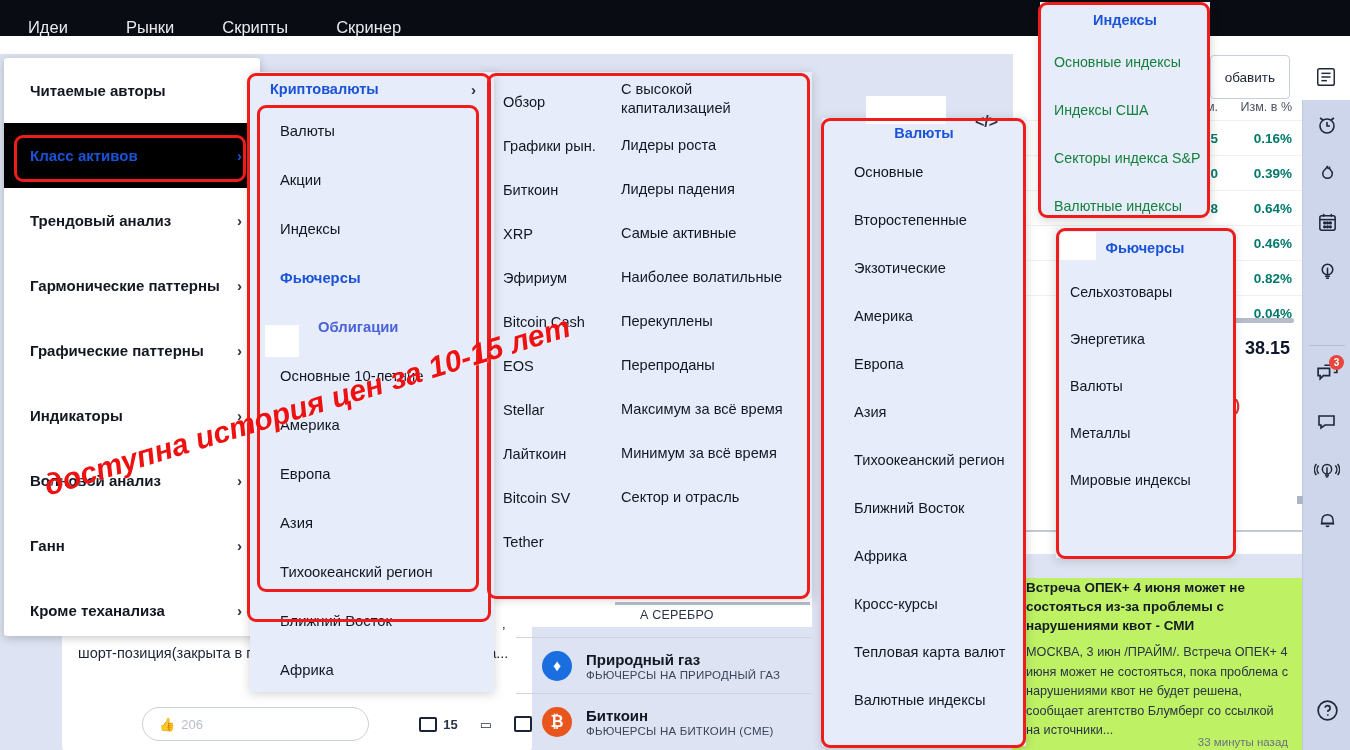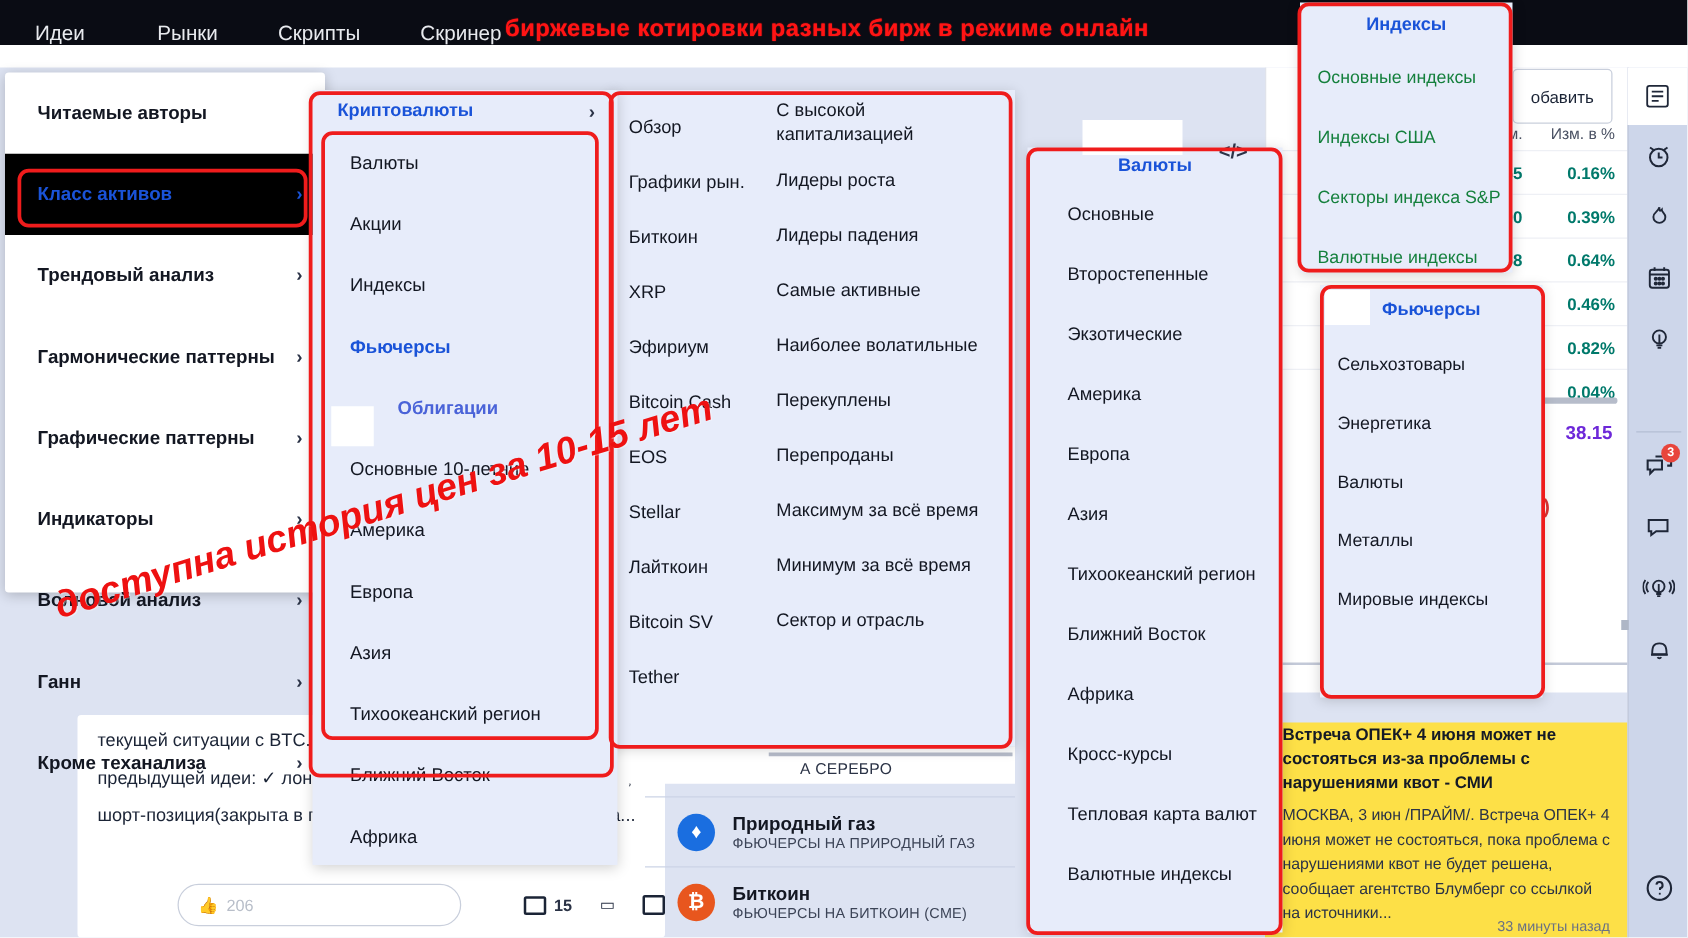--- a/index.html
+++ b/index.html
@@ -116,41 +116,41 @@
     padding-right: 10px;
     font-size: 13.5px; font-weight: bold; color: #00796b;
   }
   .qt-row span { display: inline-block; text-align: right; }
   .qt-scrollbar {
     position: absolute; right: 8px; top: 264px;
     width: 70px; height: 5px; background: #b6bcca; border-radius: 3px;
   }
   .big-price {
     position: absolute; right: 12px; top: 284px;
-    font-size: 15px; font-weight: bold; color: #6d28d9;
+    font-size: 18px; font-weight: bold; color: #0f172a;
   }
   .red-paren {
     position: absolute; right: 62px; top: 343px;
     font-size: 16px; font-weight: bold; color: #d33;
   }
   .info-circle {
     position: absolute; right: 18px; top: 552px;
     width: 22px; height: 22px; border: 1.6px solid #3a4254; border-radius: 50%;
     display:flex; align-items:center; justify-content:center;
     font-size: 13px; color: #3a4254; font-family: "Liberation Serif", serif;
   }
   .quotes-divider {
     position: absolute; left: 1012px; top: 530px; width: 290px; height: 2px; background: #c3c9d8;
   }
 
   
   .news {
     position: absolute; left: 1012px; top: 578px;
     width: 290px; height: 172px;
-    background: #fde047;
+    background: #bef264;
     padding: 0 14px;
   }
   .news-title {
     font-size: 13.5px; font-weight: bold; color: #141a26; line-height: 19px;
     margin-top: 0px;
   }
   .news-body {
     font-size: 12.7px; color: #2b3346; line-height: 19.5px; margin-top: 8px;
   }
   .news-time {
@@ -182,21 +182,21 @@
     width: 15px; height: 15px; border-radius: 50%;
     background: #e8453c; color: #fff; font-size: 10px; font-weight: bold;
     display: flex; align-items: center; justify-content: center;
   }
   .rail svg { stroke: #1f2738; fill: none; stroke-width: 1.6; }
   .rail-thumb { position: absolute; left: -6px; top: 442px; width: 6px; height: 8px; background: #aeb6c6; }
 
   
   .menu1 {
     position: absolute; left: 4px; top: 58px;
-    width: 256px; height: 416px;
+    width: 256px; height: 578px;
     background: #ffffff;
     box-shadow: 0 2px 10px rgba(0,0,0,.22);
     border-radius: 3px;
     z-index: 20;
     text-align: right;
   }
   .m1-item {
     display: flex; align-items: center; justify-content: space-between;
     height: 65px; padding: 0 18px 0 26px;
     font-size: 15px; color: #131722; font-weight: bold; cursor: pointer;
@@ -675,21 +675,20 @@
   </div>
   <div class="m6-whitechip"></div>
 
   <div class="topbar">
     <div class="topbar-inner" id="topnav">
         <div class="nav-item first">Идеи</div>
         <div class="nav-item">Рынки</div>
         <div class="nav-item">Скрипты</div>
         <div class="nav-item">Скринер</div>
       </div>
-    <div class="red-banner">биржевые котировки разных бирж в режиме онлайн</div>
   </div>
 
   <div class="redbox" style="left:14px;top:135px;width:232px;height:47px"></div>
   <div class="redbox" style="left:247px;top:73px;width:244px;height:549px"></div>
   <div class="redbox" style="left:257px;top:105px;width:222px;height:487px"></div>
   <div class="redbox" style="left:487px;top:73px;width:323px;height:526px"></div>
   <div class="redbox" style="left:821px;top:118px;width:205px;height:630px"></div>
   <div class="redbox" style="left:1038px;top:2px;width:172px;height:216px"></div>
   <div class="redbox" style="left:1056px;top:228px;width:180px;height:331px"></div>
 

